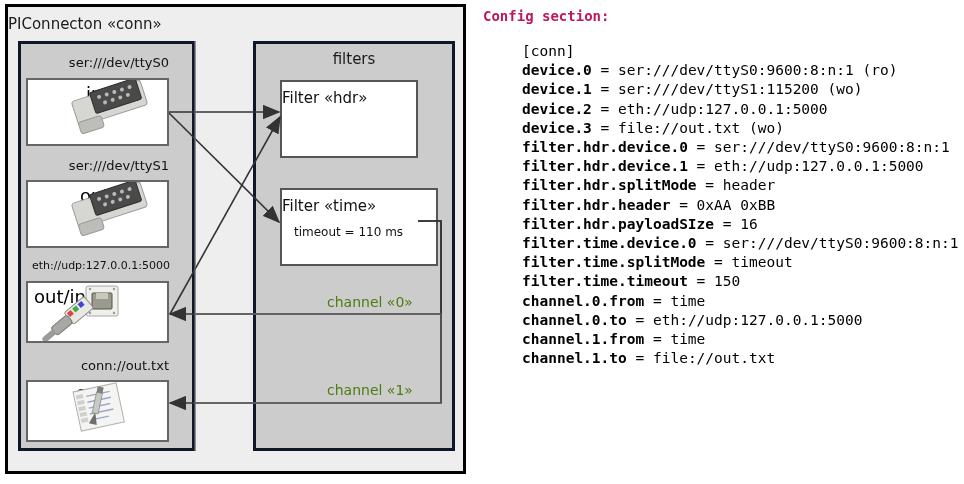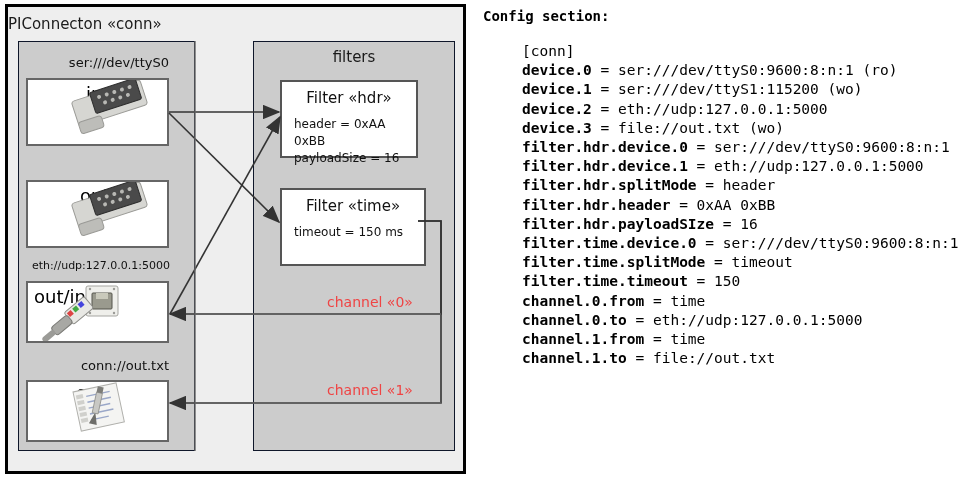--- a/index.html
+++ b/index.html
@@ -7,51 +7,51 @@
        font-family:"DejaVu Sans","Liberation Sans",sans-serif;}
 
   
   #diagram{position:absolute;left:0;top:0;width:478px;height:484px;}
 
   .outer-box{position:absolute;left:5px;top:4px;width:461px;height:470px;
              background:#eeeeee;border:3px solid #000000;box-sizing:border-box;}
   .outer-title{position:absolute;left:0;top:8px;width:100%;
                font-size:15px;color:#1a1a1a;}
 
-  .panel{position:absolute;background:#cccccc;border:1px solid #0f172a;
+  .panel{position:absolute;background:#cccccc;border:3px solid #0f172a;
          box-sizing:border-box;}
   .panel-devices{left:18px;top:41px;width:177px;height:410px;}
   .panel-filters{left:253px;top:41px;width:202px;height:410px;}
   .panel-title{position:absolute;left:0;top:6px;width:100%;text-align:center;
                font-size:15px;color:#1a1a1a;}
 
   .dev-label{position:absolute;width:143px;text-align:right;font-size:13px;
              color:#111;left:26px;}
   .dev-label.wide{width:165px;left:5px;font-size:11px;}
 
   .dev-box{position:absolute;left:26px;width:143px;background:#ffffff;
            border:2px solid #666666;box-sizing:border-box;}
   .dev-name{position:absolute;font-size:18px;color:#000;}
 
   .filter-box{position:absolute;background:#ffffff;border:2px solid #555555;
               box-sizing:border-box;}
-  .filter-title{position:absolute;left:0;top:7px;width:100%;text-align:center;
+  .filter-title{position:absolute;left:0;top:7px;width:100%;
                 font-size:15px;color:#111;}
   .filter-props{position:absolute;left:12px;top:34px;font-size:12px;color:#111;
                 line-height:17px;}
 
-  .chan-label{position:absolute;font-size:14px;color:#ef4444;}
+  .chan-label{position:absolute;font-size:14px;color:#4d7c0f;}
 
   svg.ovl{position:absolute;left:0;top:0;width:478px;height:484px;
           pointer-events:none;overflow:visible;}
 
   
   #config{position:absolute;left:478px;top:0;width:486px;height:484px;}
   .cfg-head{position:absolute;left:5px;top:8px;font-size:14px;font-weight:bold;
-            color:#000000;font-family:"DejaVu Sans Mono","Liberation Mono",monospace;}
+            color:#be185d;font-family:"DejaVu Sans Mono","Liberation Mono",monospace;}
   .cfg-lines{position:absolute;left:5px;top:42px;font-size:14.5px;line-height:19.2px;
              color:#000;white-space:pre;
              font-family:"DejaVu Sans Mono","Liberation Mono",monospace;}
   .cfg-lines div{white-space:pre;margin-left:39px;}
   .k{font-weight:bold;}
 </style>
 </head>
 <body>
 
 <div id="diagram">
@@ -78,20 +78,21 @@
           <circle cx="32" cy="15" r="2"></circle>
             <circle cx="40" cy="15" r="2"></circle>
           <circle cx="48" cy="15" r="2"></circle>
             <circle cx="56" cy="15" r="2"></circle>
         </g>
         <rect x="0" y="26" width="24" height="12" rx="3" fill="#bdbdb9" stroke="#9a9a96" stroke-width="1"></rect>
       </g>
     </svg>
   </div>
 
+  <div class="dev-label" style="top:158px;">ser:///dev/ttyS1</div>
   <div class="dev-box" style="top:180px;height:68px;">
     <div class="dev-name" style="left:52px;top:3px;">out</div>
     <svg width="139" height="64" style="position:absolute;left:0;top:0;">
       <g transform="translate(42,18) rotate(-18)">
         <rect x="0" y="4" width="72" height="26" rx="3" fill="#d6d6d2" stroke="#9a9a96" stroke-width="1"></rect>
         <rect x="20" y="1" width="48" height="22" rx="2" fill="#4a4a4a" stroke="#2d2d2d" stroke-width="1"></rect>
         <g fill="#b8b8b4">
           <circle cx="28" cy="8" r="2"></circle>
             <circle cx="36" cy="8" r="2"></circle>
             <circle cx="44" cy="8" r="2"></circle>
@@ -157,30 +158,26 @@
       </g>
     </svg>
   </div>
 
   <div class="panel panel-filters">
     <div class="panel-title">filters</div>
   </div>
 
   <div class="filter-box" style="left:280px;top:80px;width:138px;height:78px;">
     <div class="filter-title">Filter «hdr»</div>
-    <div class="filter-props">
-      <div>header = 0xAA 0xBB</div>
-      <div>payloadSize = 16</div>
-    </div>
-  </div>
-
-  <div class="filter-box" style="left:280px;top:188px;width:146px;height:78px;">
+  </div>
+
+  <div class="filter-box" style="left:280px;top:188px;width:158px;height:78px;">
     <div class="filter-title">Filter «time»</div>
     <div class="filter-props">
-      <div>timeout = 150 ms</div>
+      <div>timeout = 110 ms</div>
     </div>
   </div>
 
   <div class="chan-label" style="left:327px;top:294px;">channel «0»</div>
   <div class="chan-label" style="left:327px;top:382px;">channel «1»</div>
 
   <svg class="ovl">
     <defs>
       <marker id="ah" markerWidth="11" markerHeight="9" refX="10" refY="4.5" orient="auto">
         <path d="M0,0 L11,4.5 L0,9 z" fill="#333333"></path>

